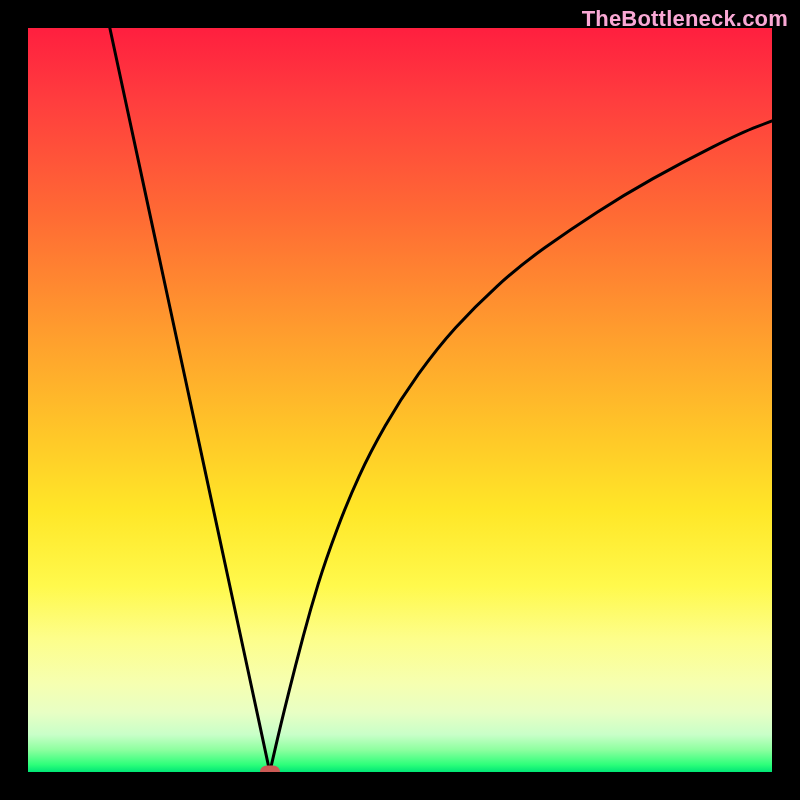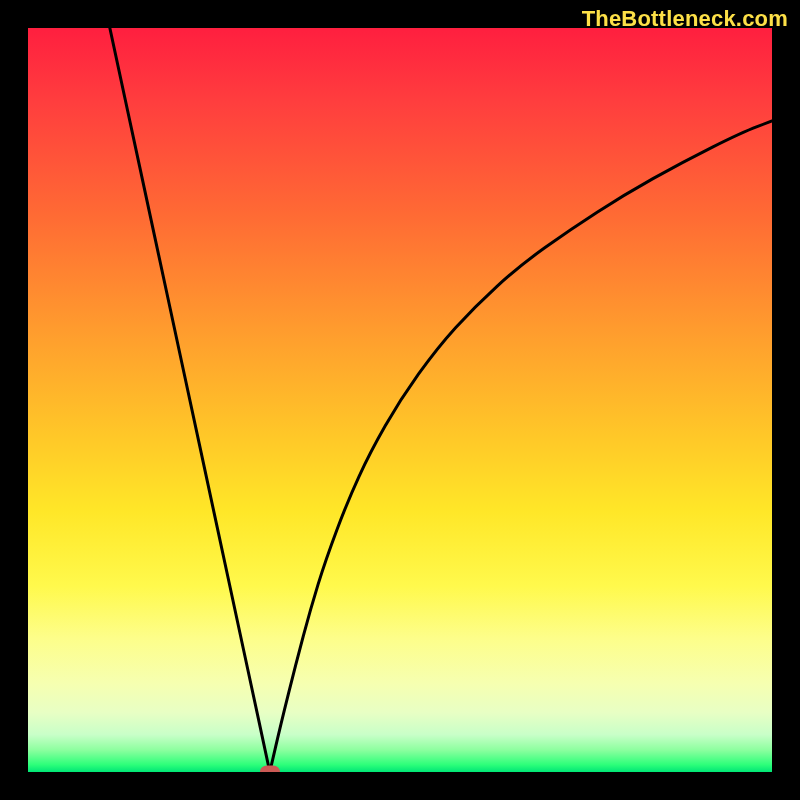--- a/index.html
+++ b/index.html
@@ -44,21 +44,21 @@
       #00e676 100%
     );
   }
   .watermark {
     position: absolute;
     top: 6px;
     right: 12px;
     font-family: Arial, Helvetica, sans-serif;
     font-size: 22px;
     font-weight: 600;
-    color: #fde047;
+    color: #f9a8d4;
     letter-spacing: 0.2px;
     user-select: none;
   }
   .curve-svg {
     position: absolute;
     inset: 0;
   }
   .marker {
     position: absolute;
     width: 20px;

